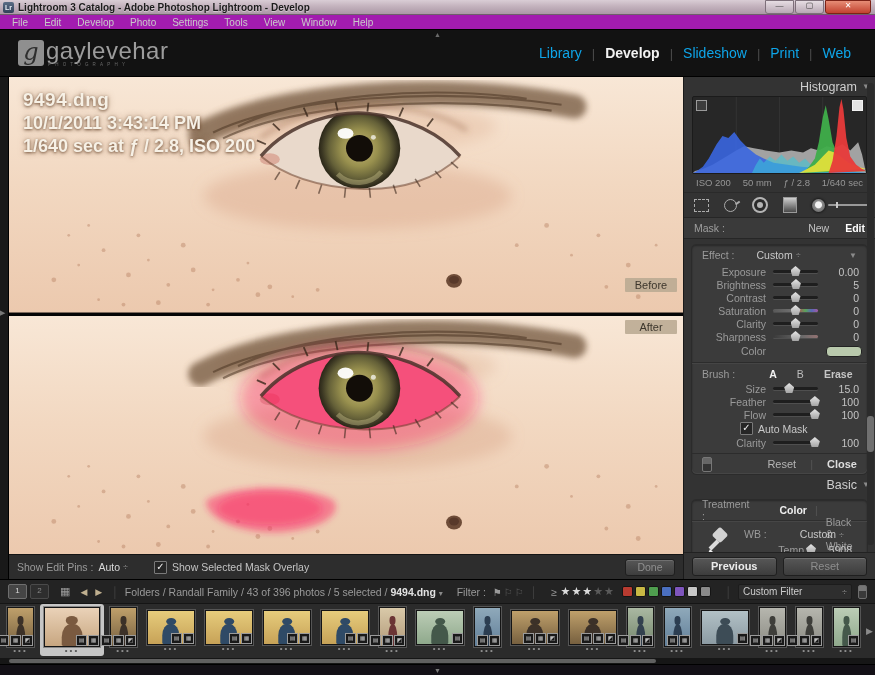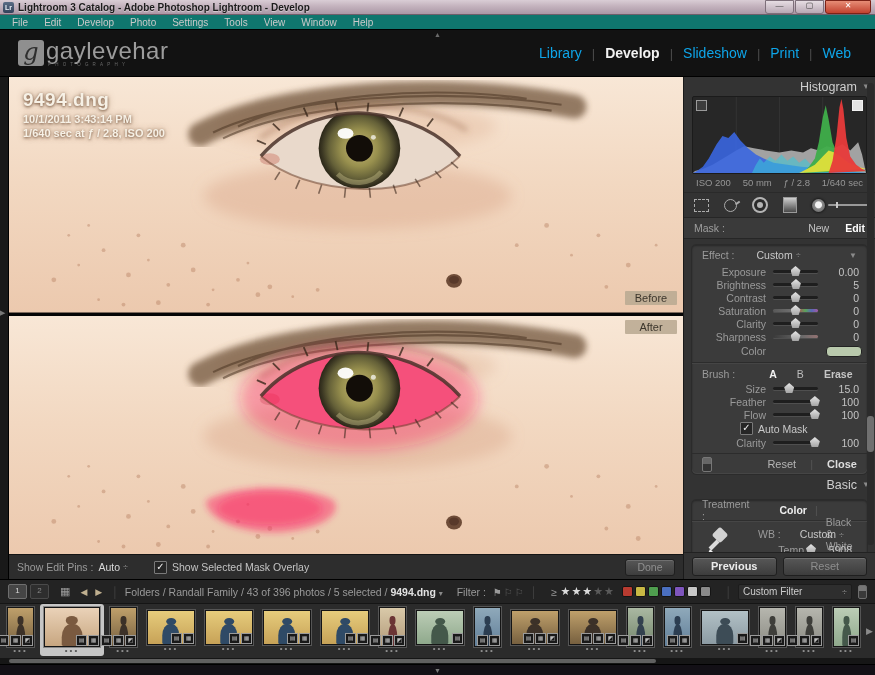--- a/index.html
+++ b/index.html
@@ -12,21 +12,21 @@
     border-bottom:1px solid #6e5f6b;font-size:10px;color:#1b1b1b;}
   .app-icon{width:11px;height:11px;margin:0 4px 0 3px;border-radius:2px;background:linear-gradient(#5a6d85,#33415a);
     color:#e8eef5;font-size:7px;line-height:11px;text-align:center;font-weight:bold;}
   .titlebar .title{flex:1;white-space:nowrap;overflow:hidden;font-weight:bold;text-shadow:0 1px 1px rgba(255,255,255,.5);}
   .win-controls{display:flex;margin-right:4px;}
   .win-btn{width:27px;height:12px;margin-left:1px;border:1px solid #7d6f7a;border-radius:0 0 3px 3px;
     background:linear-gradient(#e6dde3,#b8a8b4);color:#3a3a3a;font-size:8px;line-height:10px;text-align:center;}
   .win-btn.close{width:44px;background:linear-gradient(#e78d76,#c2422f);border-color:#7c2217;color:#fff;}
 
   
-  .menubar{height:14px;background:#0f766e;display:flex;align-items:center;padding-left:4px;border-bottom:1px solid #000;}
+  .menubar{height:14px;background:#a21caf;display:flex;align-items:center;padding-left:4px;border-bottom:1px solid #000;}
   .menu-item{color:#c9c9c9;font-size:10px;padding:0 8px;cursor:default;}
 
   
   .top-header{height:46px;background:#121212;position:relative;display:flex;align-items:center;border-bottom:1px solid #000;}
   .collapse-top{position:absolute;top:1px;left:50%;transform:translateX(-50%);color:#6a6a6a;font-size:7px;line-height:7px;}
   .logo{display:flex;align-items:center;margin-left:18px;}
   .logo-mark{width:26px;height:26px;background:#8f8f8f;border-radius:3px;color:#2e2e2e;
     font-family:"DejaVu Serif",serif;font-style:italic;font-size:24px;line-height:24px;text-align:center;}
   .logo-textwrap{margin-left:2px;}
   .logo-text{color:#9c9c9c;font-size:24px;line-height:22px;letter-spacing:.5px;}
@@ -41,24 +41,24 @@
   .left-strip{width:8px;background:#191919;border-right:1px solid #000;position:relative;}
   .left-strip span{position:absolute;top:232px;left:0;color:#777;font-size:7px;}
   .center-col{width:676px;display:flex;flex-direction:column;}
   .pane{position:relative;overflow:hidden;}
   .pane.before{height:236px;}
   .pane.after{height:239px;}
   .pane svg{position:absolute;inset:0;width:100%;height:100%;}
   .split{height:3px;background:#050505;}
   .meta{position:absolute;left:14px;top:12px;color:#f7f1e6;text-shadow:0 1px 3px rgba(90,55,30,.8),0 0 6px rgba(120,80,50,.5);}
   .meta .fname{font-size:19px;font-weight:bold;letter-spacing:.5px;}
-  .meta .mline{font-size:11px;font-weight:bold;margin-top:2px;}
+  .meta .mline{font-size:18px;font-weight:bold;margin-top:2px;}
   .pane-label{position:absolute;right:6px;width:52px;height:14px;border-radius:1px;
     background:rgba(186,170,146,.88);color:#3c362c;font-size:11px;line-height:14px;text-align:center;}
-  .pane-label.before-l{bottom:8px;}
+  .pane-label.before-l{bottom:21px;}
   .pane-label.after-l{top:4px;}
 
   
   .view-toolbar{height:24px;background:#2d2d2d;border-top:1px solid #151515;display:flex;align-items:center;
     font-size:10.5px;color:#9a9a9a;padding:0 8px;}
   .vt-value{color:#d8d8d8;margin-left:5px;}
   .updn{font-size:9px;color:#8a8a8a;margin-left:3px;}
   .cb{width:11px;height:11px;background:#262626;border:1px solid #7a7a7a;border-radius:1px;color:#eee;
     font-size:10px;line-height:10px;text-align:center;margin:0 5px 0 26px;}
   .cb2{margin-left:0;margin-right:5px;}
@@ -129,21 +129,21 @@
 
   .treat-row{height:20px;display:flex;align-items:center;font-size:10.5px;color:#9a9a9a;padding:0 10px;
     border-bottom:1px solid #2e2e2e;box-shadow:0 1px 0 #464646;}
   .treat-color{margin-left:30px;color:#efefef;font-weight:bold;}
   .treat-sep{color:#555;margin:0 8px;}
   .treat-bw{color:#9a9a9a;margin-top:47px;}
   .wb-grid{display:flex;align-items:flex-start;padding:4px 8px 6px 8px;}
   .dropper{width:30px;height:40px;flex:none;}
   .wb-right{flex:1;}
   .wb-row{display:flex;align-items:center;height:18px;font-size:10.5px;}
-  .wb-label{color:#9a9a9a;margin-left:28px;}
+  .wb-label{color:#9a9a9a;margin-left:14px;}
   .wb-val{margin-left:auto;color:#c8c8c8;margin-right:16px;}
   .panel-scrollbar{position:absolute;right:1px;top:6px;width:7px;height:462px;background:#2b2b2b;border-radius:3px;}
   .panel-scrollbar .thumbv{position:absolute;left:0;top:72%;width:7px;height:36px;background:#707070;border-radius:3px;}
   .panel-buttons{height:26px;display:flex;align-items:center;gap:6px;padding:0 8px;border-top:1px solid #222;}
   .pb{flex:1;height:17px;font-size:11px;line-height:17px;}
   .pb.previous{color:#ececec;font-weight:bold;}
   .pb.reset{color:#8e8e8e;}
 
   
   .fs-header{height:23px;background:#232323;border-top:1px solid #000;display:flex;align-items:center;

